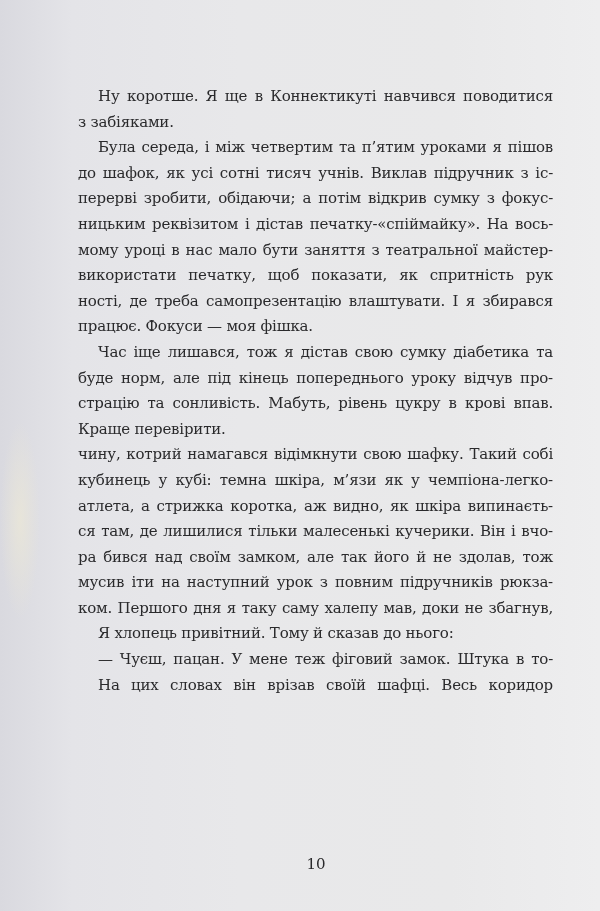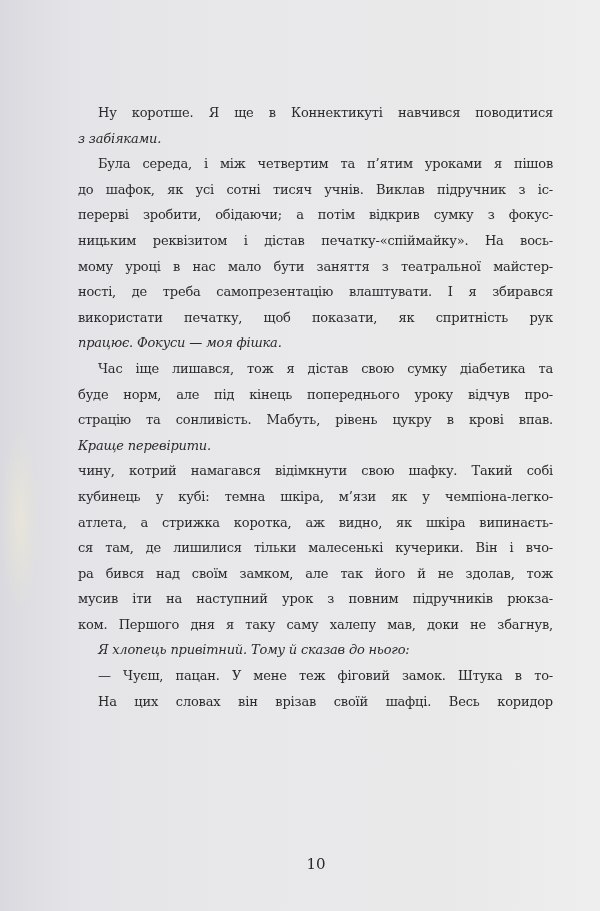--- a/index.html
+++ b/index.html
@@ -16,41 +16,40 @@
     .paper-shade {
       position: absolute;
       left: 0; top: 420px;
       width: 40px; height: 200px;
       background: radial-gradient(ellipse at center, rgba(236,232,214,0.7) 0%, rgba(236,232,214,0) 70%);
       pointer-events: none;
     }
     .text-block {
       position: absolute;
       left: 78px;
-      top: 100px;
+      top: 84px;
       width: 475px;
       font-family: "DejaVu Serif", "Liberation Serif", serif;
-      font-size: 13px;
+      font-size: 15px;
       line-height: 25.6px;
       color: #2a2a2c;
       letter-spacing: -0.2px;
     }
     .line {
       display: block;
       white-space: nowrap;
       text-align: justify;
       text-align-last: justify;
       height: 25.6px;
     }
     .line.indent {
       padding-left: 20px;
     }
     .line.last {
       text-align-last: left;
-      font-style: italic;
     }
     .page-number {
       position: absolute;
       left: 0;
       width: 632px;
       top: 855px;
       text-align: center;
       font-family: "DejaVu Serif", "Liberation Serif", serif;
       font-size: 15px;
       color: #2a2a2c;
@@ -67,22 +66,22 @@
     <span class="line indent">Ну коротше. Я ще в Коннектикуті навчився поводитися</span>
     <span class="line last">з забіяками.</span>
   </div>
 
   <div>
     <span class="line indent">Була середа, і між четвертим та п’ятим уроками я пішов</span>
     <span class="line">до шафок, як усі сотні тисяч учнів. Виклав підручник з іс-</span>
     <span class="line">перерві зробити, обідаючи; а потім відкрив сумку з фокус-</span>
     <span class="line">ницьким реквізитом і дістав печатку-«спіймайку». На вось-</span>
     <span class="line">мому уроці в нас мало бути заняття з театральної майстер-</span>
+    <span class="line">використати печатку, щоб показати, як спритність рук</span>
     <span class="line">ності, де треба самопрезентацію влаштувати. І я збирався</span>
-    <span class="line">використати печатку, щоб показати, як спритність рук</span>
     <span class="line last">працює. Фокуси — моя фішка.</span>
   </div>
 
   <div>
     <span class="line indent">Час іще лишався, тож я дістав свою сумку діабетика та</span>
     <span class="line">буде норм, але під кінець попереднього уроку відчув про-</span>
     <span class="line">страцію та сонливість. Мабуть, рівень цукру в крові впав.</span>
     <span class="line last">Краще перевірити.</span>
   </div>
 

